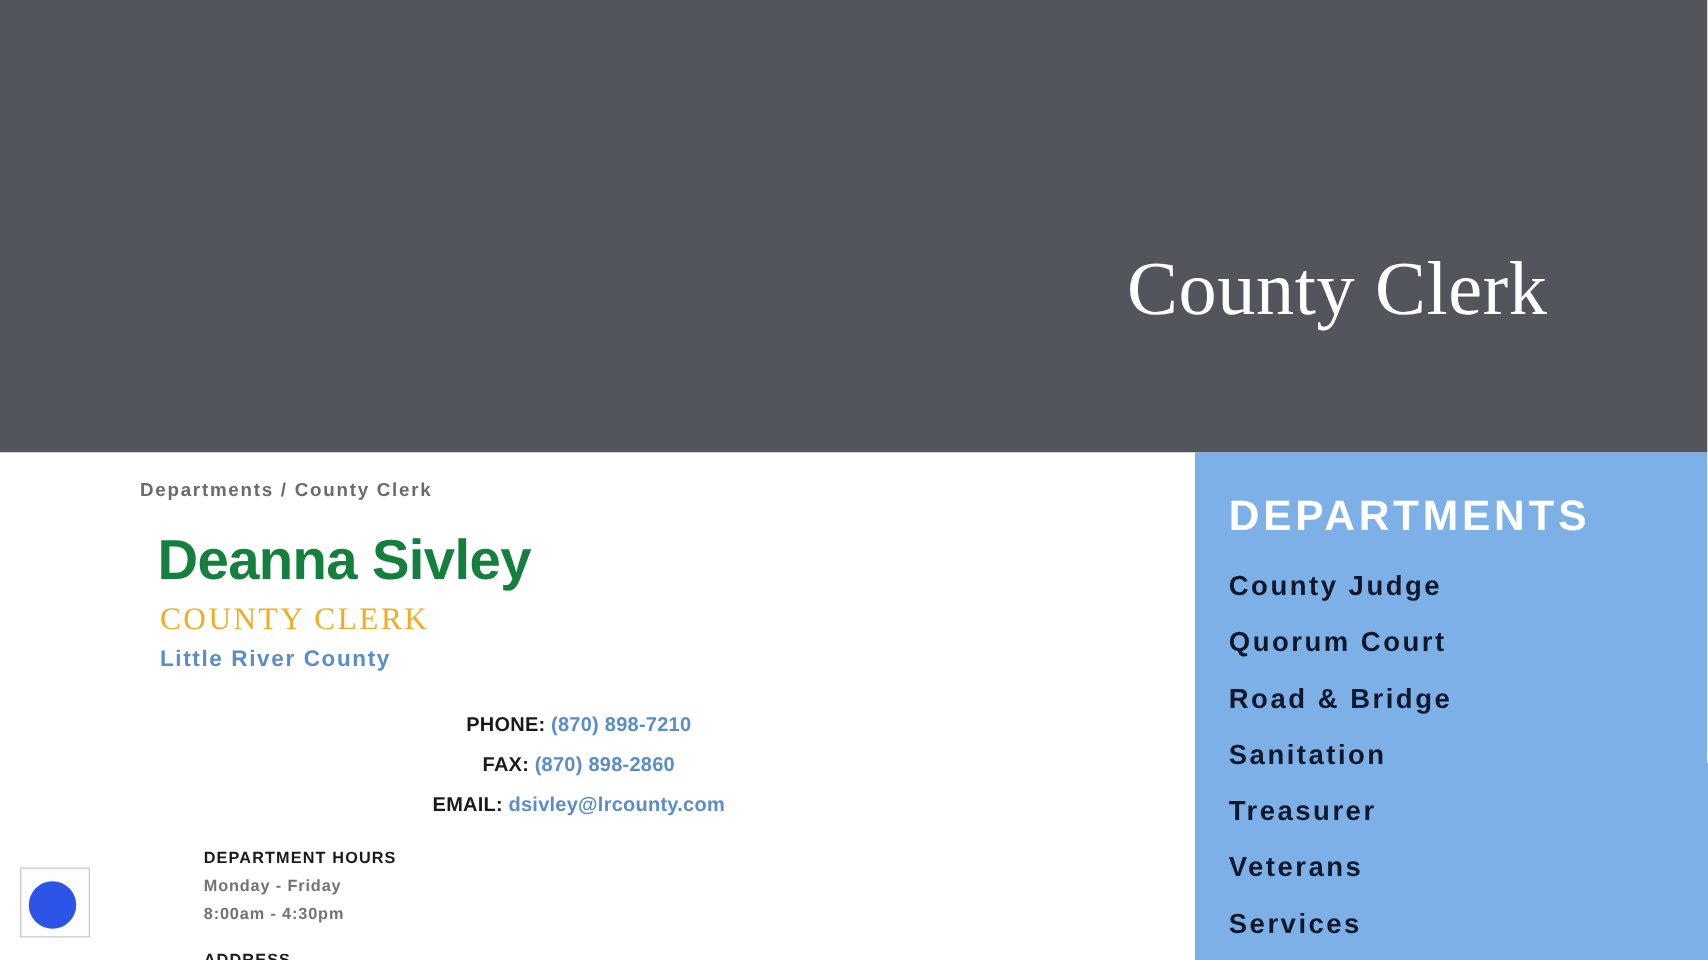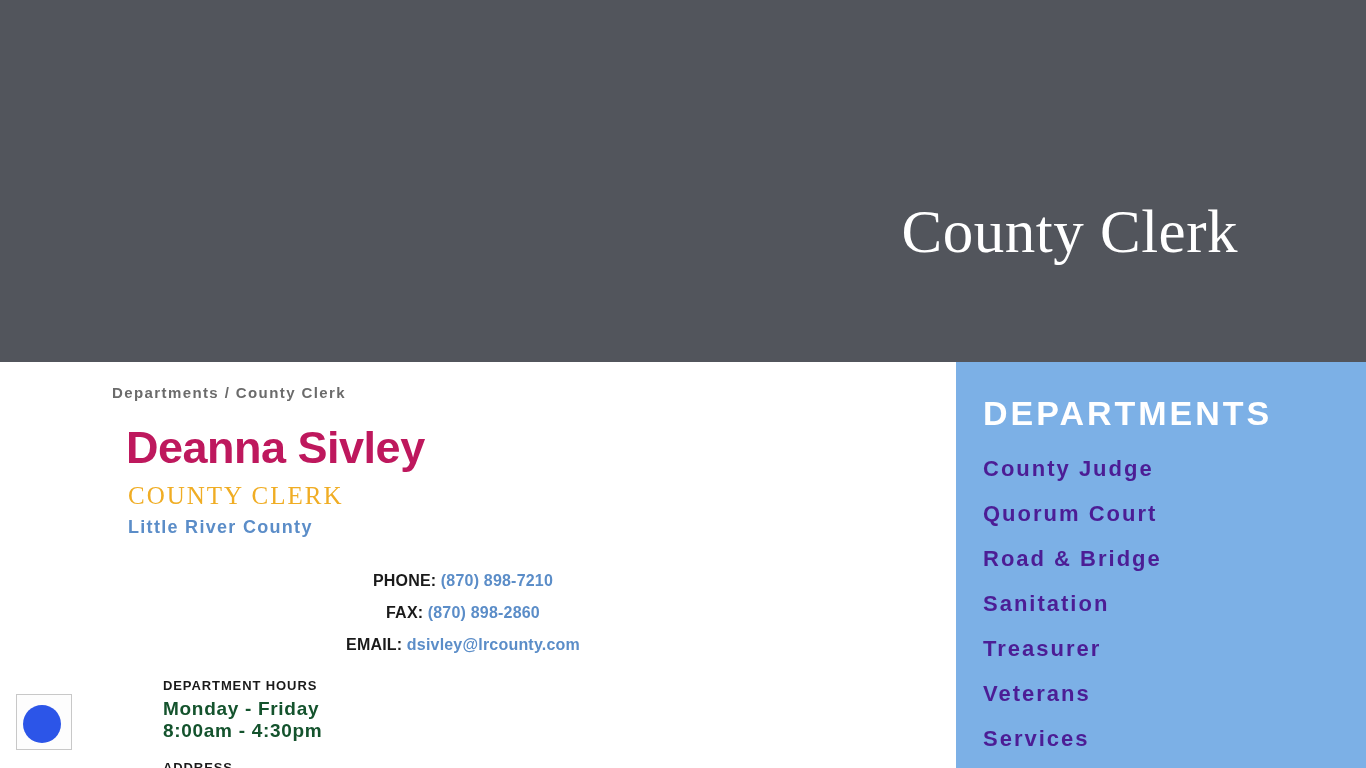--- a/index.html
+++ b/index.html
@@ -60,21 +60,21 @@
   }
   .breadcrumb .crumb-sep {
     color: #6b6b6b;
   }
   .person-name {
     position: absolute;
     left: 126px;
     top: 60px;
     font-size: 45px;
     font-weight: bold;
-    color: #be185d;
+    color: #15803d;
     letter-spacing: -0.5px;
     white-space: nowrap;
   }
   .person-role {
     position: absolute;
     left: 128px;
     top: 120px;
     font-family: "Liberation Serif", serif;
     font-size: 25px;
     letter-spacing: 2px;
@@ -119,24 +119,24 @@
     top: 316px;
   }
   .hours-title {
     font-size: 13px;
     font-weight: bold;
     letter-spacing: 0.9px;
     color: #1a1a1a;
     margin-bottom: 5px;
   }
   .hours-line {
-    font-size: 19px;
+    font-size: 13px;
     font-weight: bold;
     letter-spacing: 0.7px;
-    color: #14532d;
+    color: #737373;
     line-height: 22px;
   }
   .address-title {
     position: absolute;
     left: 163px;
     top: 398px;
     font-size: 13px;
     font-weight: bold;
     letter-spacing: 0.9px;
     color: #1a1a1a;
@@ -181,21 +181,21 @@
     letter-spacing: 3px;
     white-space: nowrap;
   }
   .sidebar-list {
     position: absolute;
     left: 27px;
     top: 84px;
     width: 380px;
   }
   .sidebar-item {
-    color: #4c1d95;
+    color: #0f172a;
     font-size: 22px;
     font-weight: bold;
     letter-spacing: 2px;
     line-height: 45px;
     white-space: nowrap;
   }
 </style>
 </head>
 <body>
 

